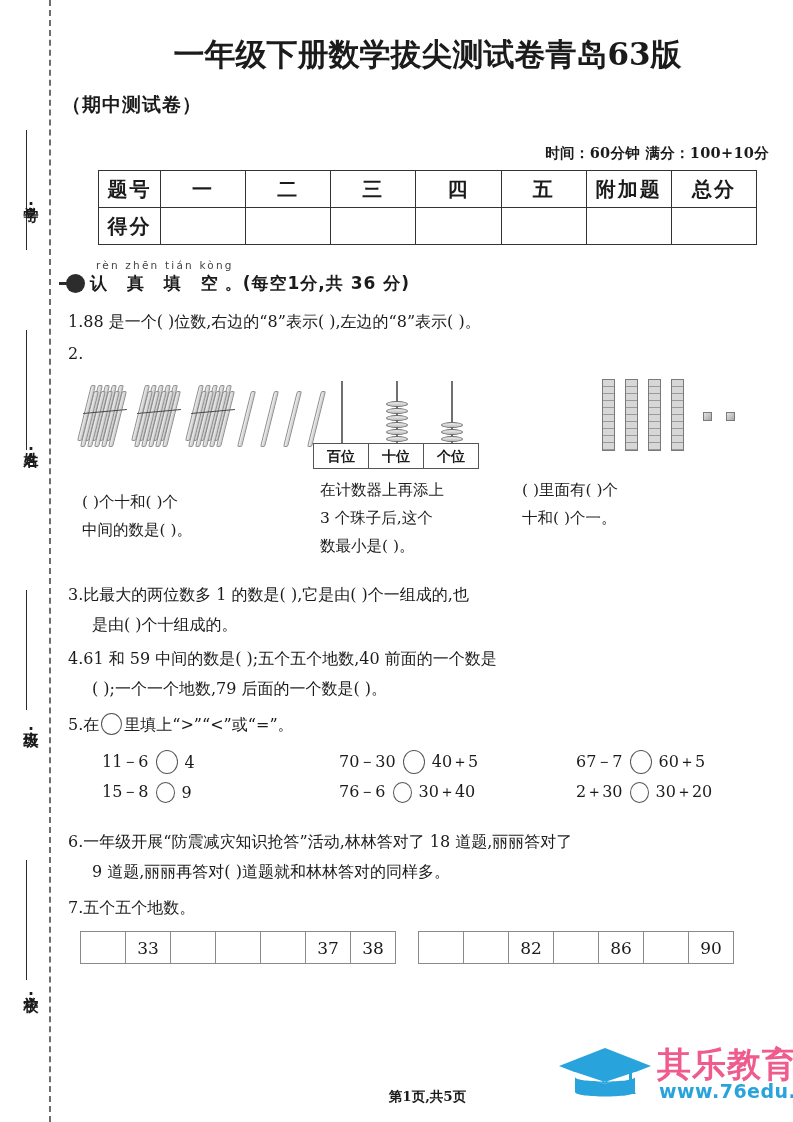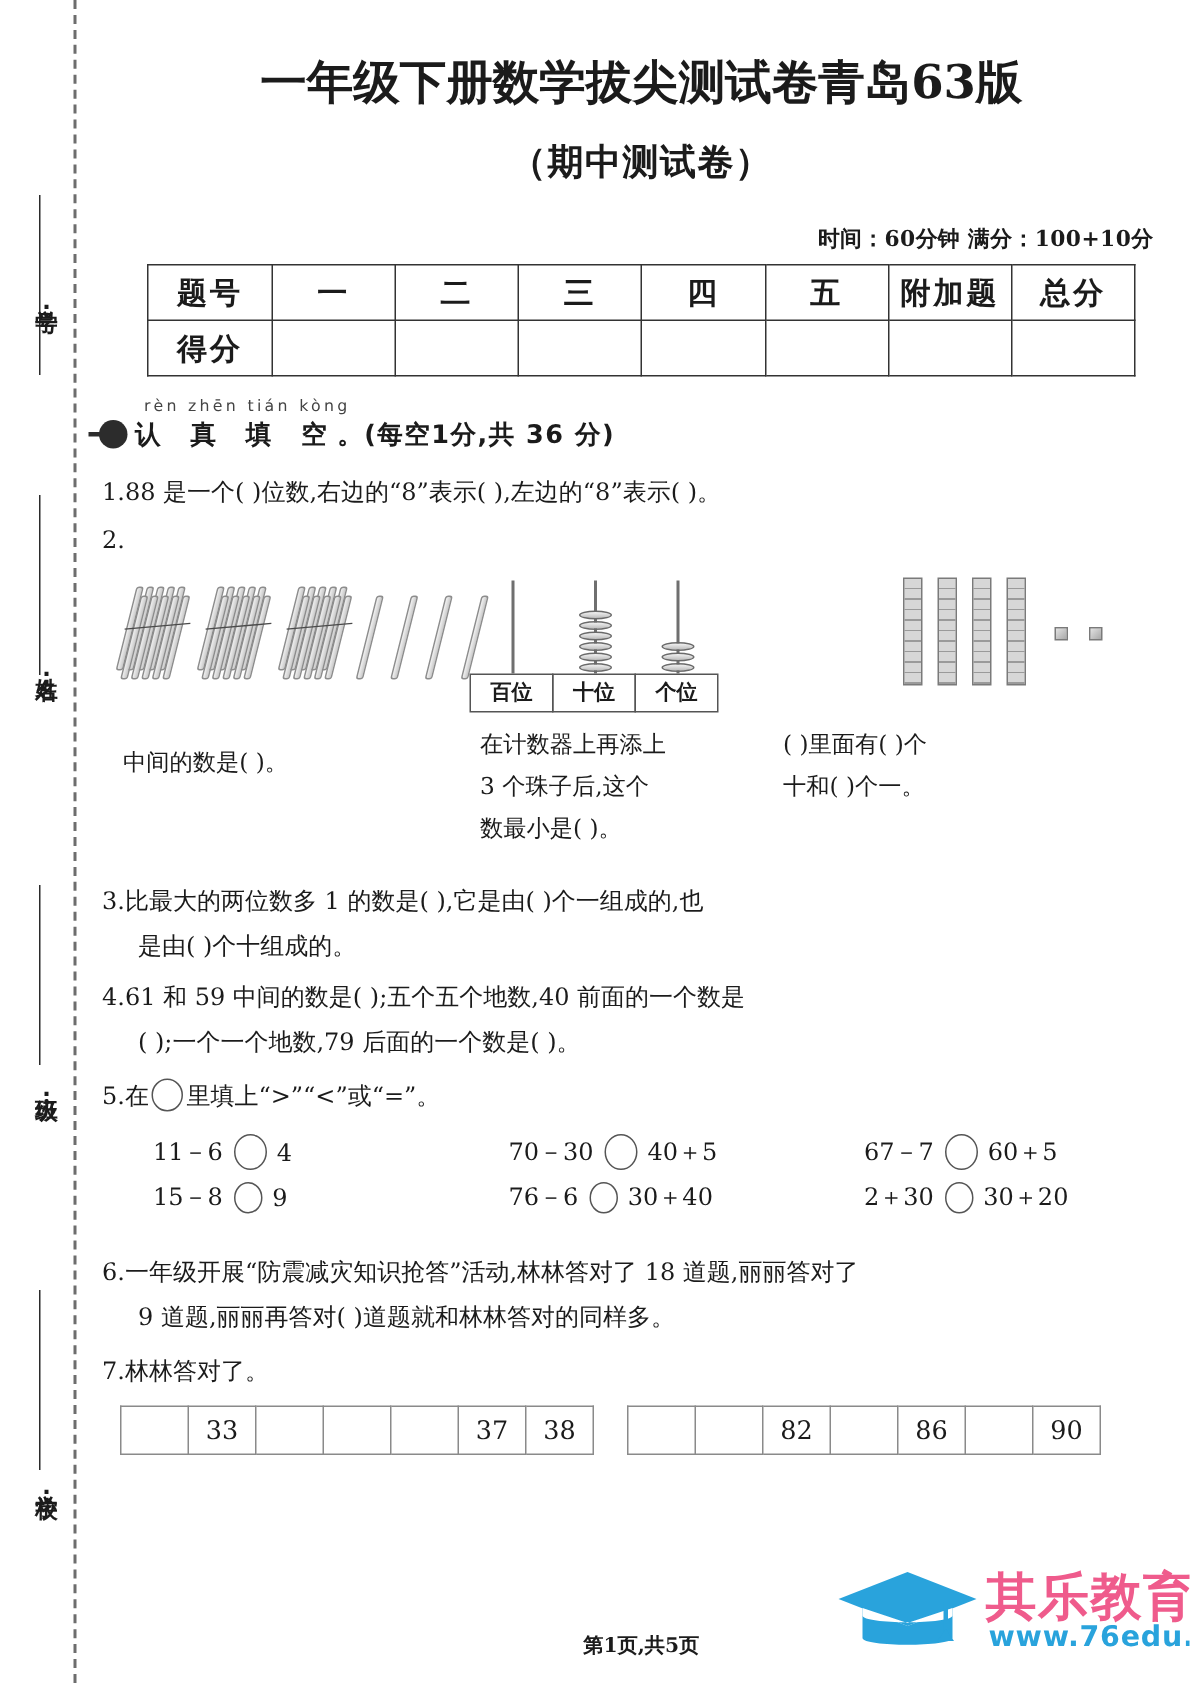--- a/index.html
+++ b/index.html
@@ -35,40 +35,40 @@
 
   
   .page { position: absolute; left: 62px; top: 0; width: 731px; height: 1122px; }
 
   .title {
     text-align: center; font-size: 31px; font-weight: 700;
     letter-spacing: 0px; margin-top: 34px; white-space: nowrap;
     font-family: "DejaVu Serif", "Liberation Serif", serif;
   }
   .subtitle {
-    text-align: center; font-size: 24px; font-weight: 700;
+    text-align: left; font-size: 19px; font-weight: 700;
     margin-top: 16px; letter-spacing: 1px;
   }
 
   .meta {
     text-align: right; font-size: 14.5px; font-weight: 700;
     margin-top: 26px; padding-right: 24px; letter-spacing: .3px;
   }
 
   
   .score-table {
     margin: 7px auto 0 auto; width: 659px;
     border-collapse: collapse; table-layout: fixed;
   }
   .score-table td {
     border: 1px solid #333; height: 37px; text-align: center;
     font-size: 20px; font-weight: 700; letter-spacing: 2px;
     font-family: "DejaVu Serif", "Liberation Serif", serif;
   }
-  .score-table td.hdr-label { width: 83px; }
+  .score-table td.hdr-label { width: 62px; }
 
   
   .section {
     margin-top: 14px; padding-left: 6px; position: relative; height: 46px;
   }
   .pinyin {
     position: absolute; left: 34px; top: 0;
     font-size: 10.5px; color: #444; letter-spacing: 2.2px;
     font-family: "DejaVu Sans", "Liberation Sans", sans-serif;
   }
@@ -317,20 +317,21 @@
       <span class="tenrod"></span>
       <span class="tenrod"></span>
       <span class="tenrod"></span>
       <span class="onecube"></span>
       <span class="onecube"></span>
     </div>
   </div>
 
   <div class="cap-row">
     <div class="cap-a">
+      <div>(      )个十和(      )个</div>
       <div>中间的数是(      )。</div>
     </div>
     <div class="cap-b">
       <div>在计数器上再添上</div>
       <div>3 个珠子后,这个</div>
       <div>数最小是(      )。</div>
     </div>
     <div class="cap-c">
       <div>(      )里面有(      )个</div>
       <div>十和(      )个一。</div>
@@ -386,21 +387,21 @@
       <span>30＋20</span>
     </div>
   </div>
 
   <div class="q" style="margin-top:24px;">
     <span class="qnum">6.</span><span>一年级开展“防震减灾知识抢答”活动,林林答对了 18 道题,丽丽答对了</span>
     <span class="indent">9 道题,丽丽再答对(        )道题就和林林答对的同样多。</span>
   </div>
 
   <div class="q" style="margin-top:6px;">
-    <span class="qnum">7.</span><span>林林答对了。</span>
+    <span class="qnum">7.</span><span>五个五个地数。</span>
   </div>
 
   <div class="seq-wrap">
     <table class="seq">
       <tbody>
           <tr>
         <td></td>
         <td>33</td>
         <td></td>
         <td></td>

